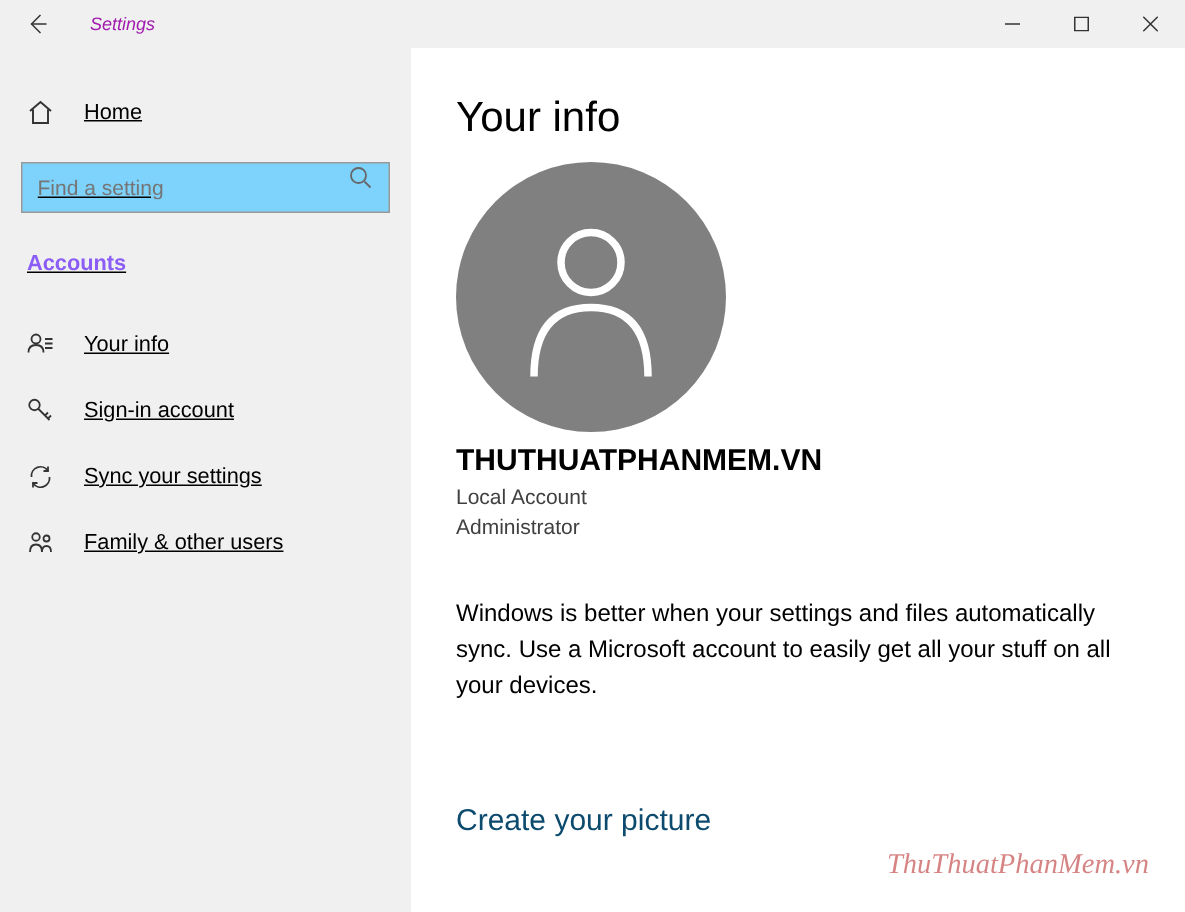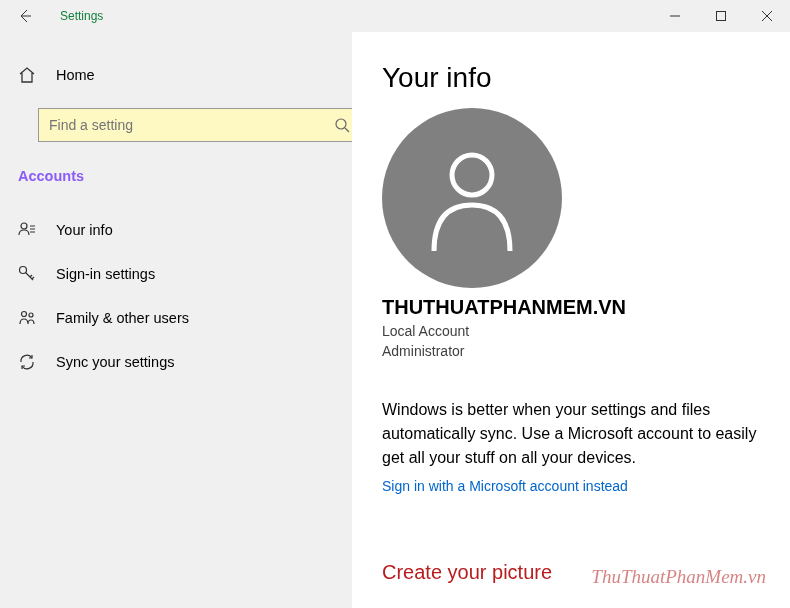--- a/index.html
+++ b/index.html
@@ -23,66 +23,66 @@
       background: #f0f0f0;
     }
     .chrome-left {
       display: flex;
       align-items: center;
       padding-left: 16px;
       gap: 26px;
     }
     .chrome-title {
       font-size: 12px;
-      color: #15803d;
+      color: #a21caf;
+      font-style: italic;
     }
     .chrome-right {
       display: flex;
     }
     .chrome-btn {
       width: 46px;
       height: 32px;
       display: flex;
       align-items: center;
       justify-content: center;
       cursor: pointer;
     }
     .content {
       display: flex;
       height: calc(100% - 32px);
     }
     .sidebar {
-      width: 352px;
+      width: 274px;
       background: #f0f0f0;
       padding-top: 24px;
       flex-shrink: 0;
+      text-decoration: underline;
     }
     .home-row {
       display: flex;
       align-items: center;
       gap: 20px;
       padding: 10px 18px 10px 18px;
       cursor: pointer;
     }
     .home-row .label {
       font-size: 14.5px;
       color: #000;
     }
     .search-wrap {
       padding: 14px 14px 0 14px;
     }
     .search-box {
       width: 100%;
       height: 34px;
       border: 1px solid #999;
-      background: #fef9c3;
-      display: flex;
-      align-items: center;
+      background: #7dd3fc;
+      display: flex;
       padding: 0 10px;
-      margin-left: 24px;
     }
     .search-input {
       flex: 1;
       border: none;
       background: transparent;
       outline: none;
       font-size: 14px;
       color: #666;
     }
     .section-header {
@@ -154,21 +154,21 @@
     .link {
       font-size: 14px;
       color: #0066cc;
       cursor: pointer;
       display: inline-block;
       margin-top: 4px;
     }
     .subheading {
       font-size: 20px;
       font-weight: 400;
-      color: #b91c1c;
+      color: #0c4a6e;
       margin-top: 66px;
     }
     .watermark {
       position: absolute;
       bottom: 20px;
       right: 24px;
       font-size: 19px;
       color: rgba(180, 30, 30, 0.55);
       font-style: italic;
       font-family: Georgia, serif;
@@ -243,40 +243,40 @@
         </span>
         <span>Your info</span>
       </div>
       <div class="nav-item">
         <span class="icon-slot">
           <svg width="18" height="18" viewBox="0 0 18 18">
               <circle cx="5" cy="5" r="3.5" stroke="#333" stroke-width="1.2" fill="none"></circle>
               <path d="M7.5 7.5 L15 15 M12 12 L14 10 M14 14 L16 12" stroke="#333" stroke-width="1.2" fill="none"></path>
             </svg>
         </span>
-        <span>Sign-in settings</span>
+        <span>Sign-in account</span>
+      </div>
+      <div class="nav-item">
+        <span class="icon-slot">
+          <svg width="18" height="18" viewBox="0 0 18 18">
+              <path d="M3 9 A6 6 0 0 1 14 5 M15 9 A6 6 0 0 1 4 13" stroke="#333" stroke-width="1.2" fill="none"></path>
+              <path d="M14 2 L14 5 L11 5 M4 16 L4 13 L7 13" stroke="#333" stroke-width="1.2" fill="none"></path>
+            </svg>
+        </span>
+        <span>Sync your settings</span>
       </div>
       <div class="nav-item">
         <span class="icon-slot">
           <svg width="18" height="18" viewBox="0 0 18 18">
               <circle cx="6" cy="5" r="2.5" stroke="#333" stroke-width="1.2" fill="none"></circle>
               <circle cx="13" cy="6" r="2" stroke="#333" stroke-width="1.2" fill="none"></circle>
               <path d="M2 15 Q2 10 6 10 Q10 10 10 15 M10 15 Q10 11 13 11 Q16 11 16 15" stroke="#333" stroke-width="1.2" fill="none"></path>
             </svg>
         </span>
         <span>Family &amp; other users</span>
-      </div>
-      <div class="nav-item">
-        <span class="icon-slot">
-          <svg width="18" height="18" viewBox="0 0 18 18">
-              <path d="M3 9 A6 6 0 0 1 14 5 M15 9 A6 6 0 0 1 4 13" stroke="#333" stroke-width="1.2" fill="none"></path>
-              <path d="M14 2 L14 5 L11 5 M4 16 L4 13 L7 13" stroke="#333" stroke-width="1.2" fill="none"></path>
-            </svg>
-        </span>
-        <span>Sync your settings</span>
       </div>
     </div>
   </div>
 
   <div class="main">
     <h1 class="page-title">Your info</h1>
 
     <div class="avatar">
       <svg width="100" height="110" viewBox="0 0 100 110">
         <circle cx="50" cy="32" r="20" stroke="#fff" stroke-width="5" fill="none"></circle>
@@ -284,19 +284,18 @@
       </svg>
     </div>
 
     <div class="username">THUTHUATPHANMEM.VN</div>
     <div class="account-meta">
       <div>Local Account</div>
       <div>Administrator</div>
     </div>
 
     <div class="sync-text">Windows is better when your settings and files automatically sync. Use a Microsoft account to easily get all your stuff on all your devices.</div>
-    <a class="link">Sign in with a Microsoft account instead</a>
 
     <h2 class="subheading">Create your picture</h2>
   </div>
 </div>
 
 <div class="watermark">ThuThuatPhanMem.vn</div>
 
 </body></html>

